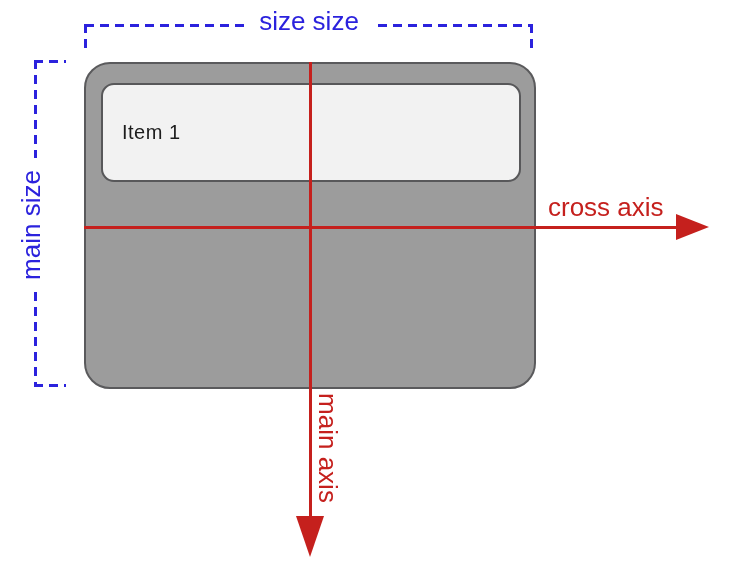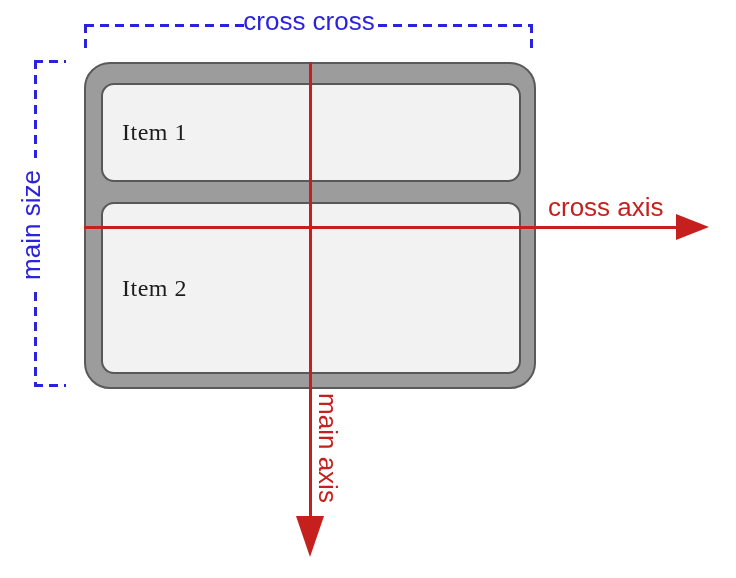--- a/index.html
+++ b/index.html
@@ -34,24 +34,23 @@
     width: 420px;
     box-sizing: border-box;
     background: var(--item-fill, #f2f2f2);
     border: 2px solid var(--item-border, #58585a);
     border-radius: 13px;
     display: flex;
     align-items: center;
   }
   .flex-item .item-label {
     padding-left: 19px;
-    font-size: 24px;
+    font-size: 20px;
     color: var(--item-text, #1d1d1d);
     letter-spacing: 0.5px;
-    font-family: Liberation Serif, serif;
   }
   .item-1 { top: 19px;  height: 99px; }
   .item-2 { top: 138px; height: 172px; }
 
   
   .hdash {
     position: absolute;
     height: 3px;
     background: repeating-linear-gradient(to right,
       var(--size-blue, #2b22dd) 0 9px, transparent 9px 15px);
@@ -134,37 +133,34 @@
 </head>
 <body>
 
 <div class="stage">
 
   <div>
     <div class="hdash" style="left:85px;  top:24px; width:165px;"></div>
     <div class="hdash" style="left:378px; top:24px; width:155px;"></div>
     <div class="vdash" style="left:84px;  top:24px; height:29px;"></div>
     <div class="vdash" style="left:530px; top:24px; height:26px;"></div>
-    <div class="size-label cross-size-label">cross cross</div>
+    <div class="size-label cross-size-label">size size</div>
   </div>
 
   <div>
     <div class="vdash" style="left:34px; top:60px;  height:98px;"></div>
     <div class="vdash" style="left:34px; top:292px; height:95px;"></div>
     <div class="hdash" style="left:34px; top:60px;  width:32px;"></div>
     <div class="hdash" style="left:34px; top:384px; width:32px;"></div>
     <div class="size-label main-size-label">main size</div>
   </div>
 
   <div class="flex-container">
     <div class="flex-item item-1">
       <span class="item-label">Item 1</span>
-    </div>
-    <div class="flex-item item-2">
-      <span class="item-label">Item 2</span>
     </div>
   </div>
 
   <div>
     <div class="axis-line-h"></div>
     <div class="arrowhead-right"></div>
     <div class="axis-label cross-axis-label">cross axis</div>
   </div>
 
   <div>

